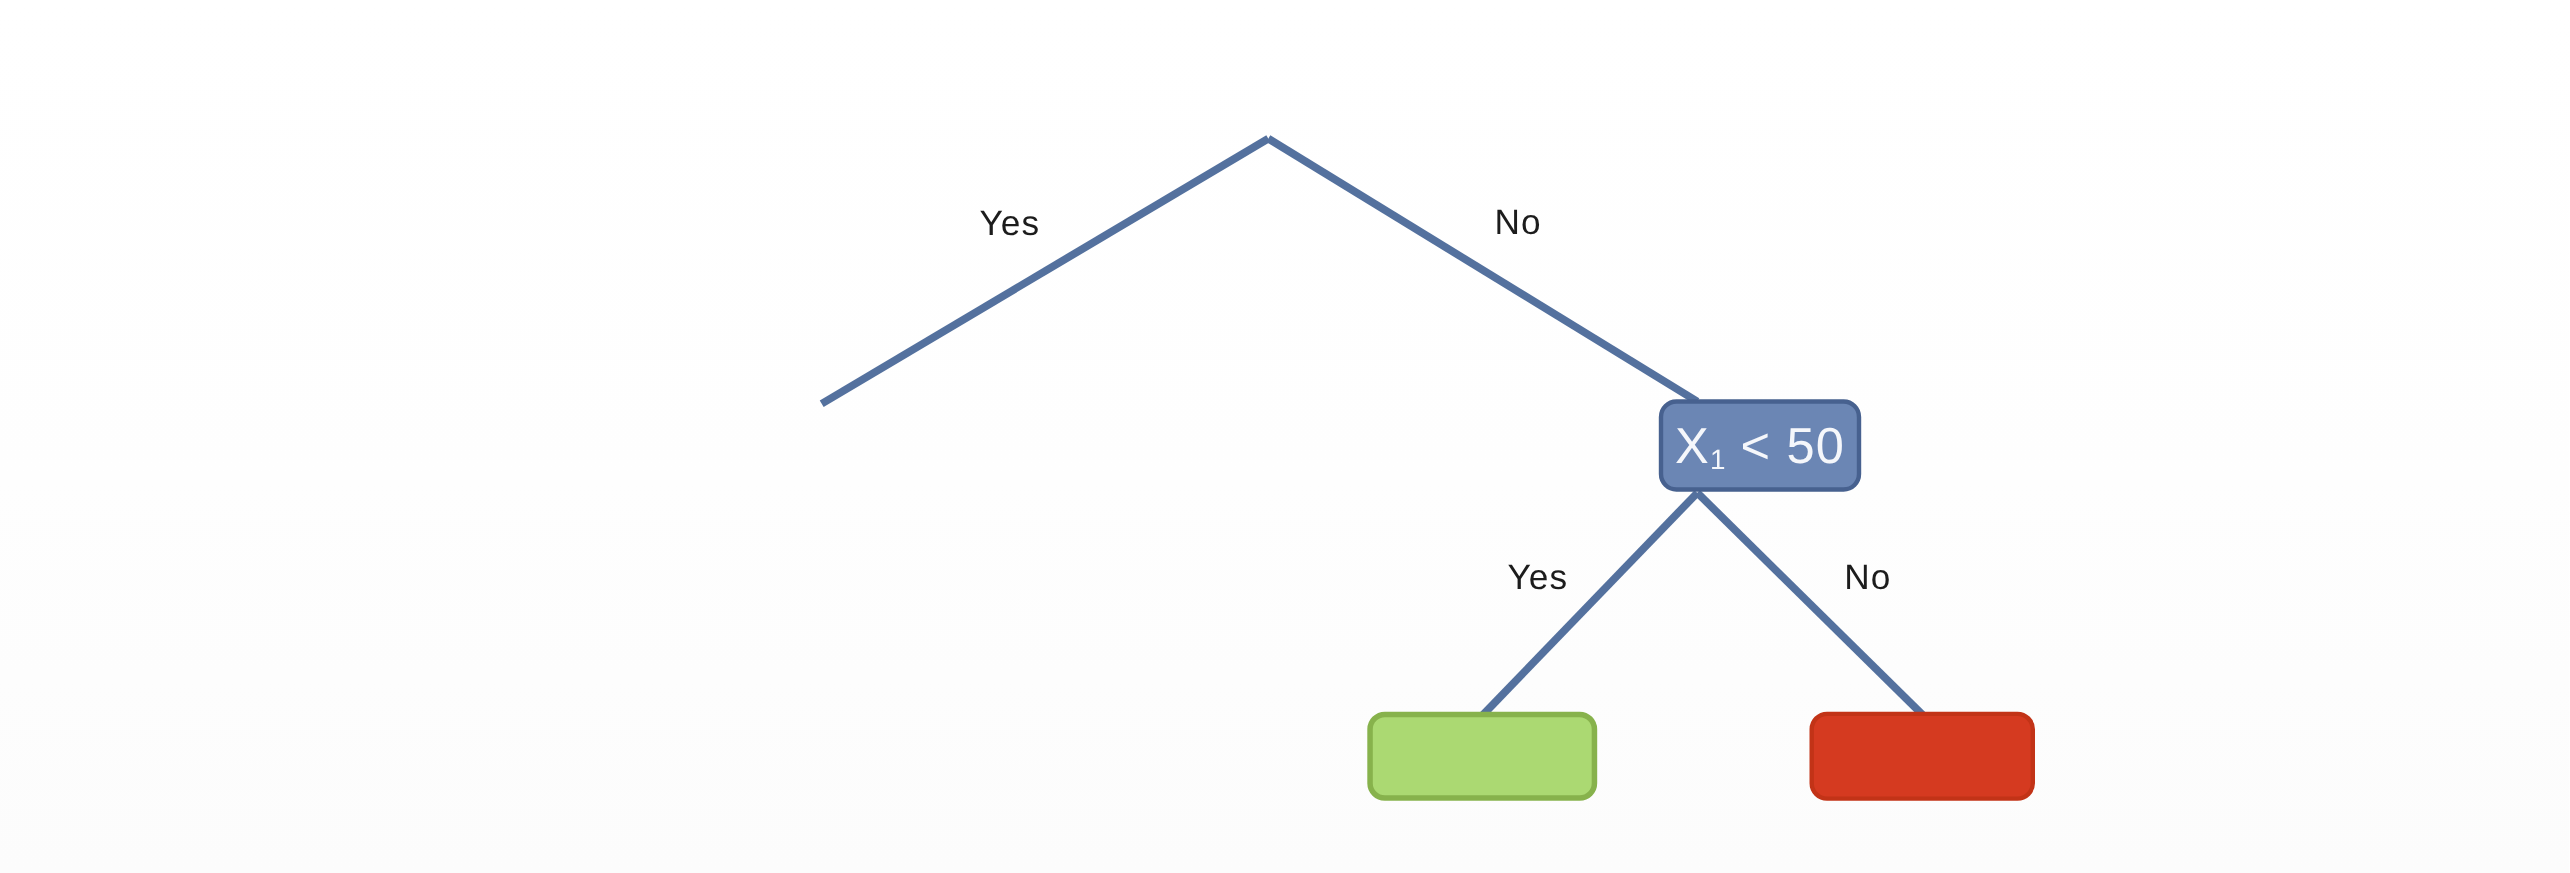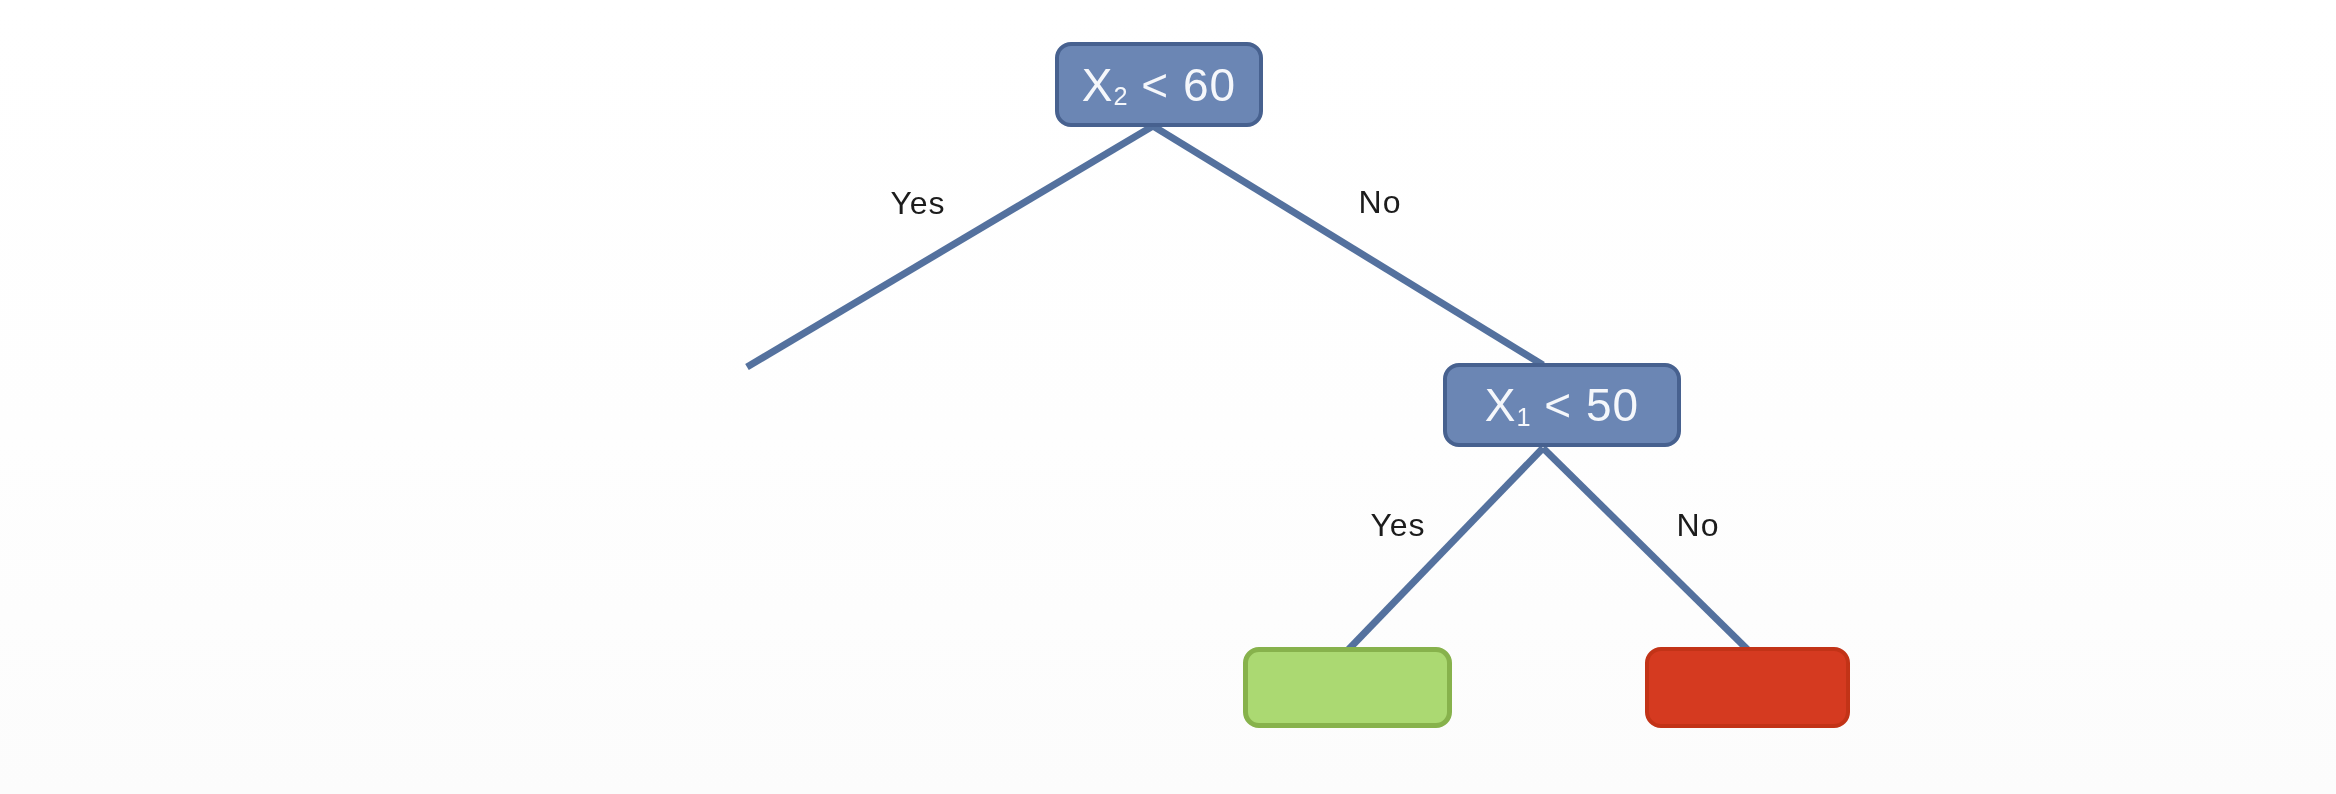--- a/index.html
+++ b/index.html
@@ -36,21 +36,21 @@
     border-radius: 16px;
   }
   .decision {
     background: #6b86b4;
     border: 4px solid #47618f;
     color: #f5f7fb;
     font-size: 46px;
     letter-spacing: 1px;
   }
   #node-root { left: 1055px; top: 42px;  width: 208px; height: 85px; }
-  #node-x1   { left: 1443px; top: 363px; width: 238px; height: 84px; }
+  #node-x1   { left: 1508px; top: 363px; width: 184px; height: 84px; }
   .leaf-green {
     left: 1243px; top: 647px; width: 209px; height: 81px;
     background: #abd972;
     border: 5px solid #87b24c;
   }
   .leaf-red {
     left: 1645px; top: 647px; width: 205px; height: 81px;
     background: #d53a20;
     border: 4px solid #c23317;
   }
@@ -78,23 +78,20 @@
 
 <div class="canvas">
 
   <svg class="edges" width="2336" height="794" viewBox="0 0 2336 794">
     <line class="edge" x1="1153" y1="126" x2="747" y2="367"></line>
     <line class="edge" x1="1153" y1="126" x2="1543" y2="365"></line>
     <line class="edge" x1="1543" y1="448" x2="1348" y2="650"></line>
     <line class="edge" x1="1543" y1="448" x2="1748" y2="650"></line>
   </svg>
 
-  <div class="node decision" id="node-root">
-    <span><span>X</span><span class="sub">2</span><span> &lt; 60</span></span>
-  </div>
 
   <div class="edge-label" id="label-root-yes">Yes</div>
   <div class="edge-label" id="label-root-no">No</div>
 
   <div class="node decision" id="node-x1">
     <span><span>X</span><span class="sub">1</span><span> &lt; 50</span></span>
   </div>
 
   <div class="edge-label" id="label-x1-yes">Yes</div>
   <div class="edge-label" id="label-x1-no">No</div>

